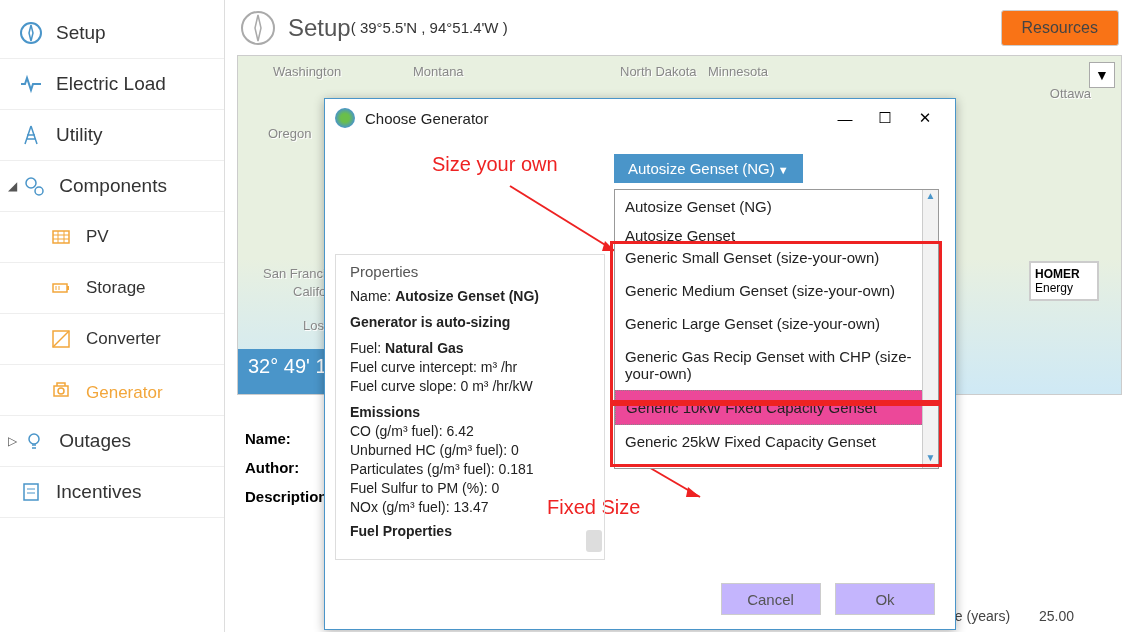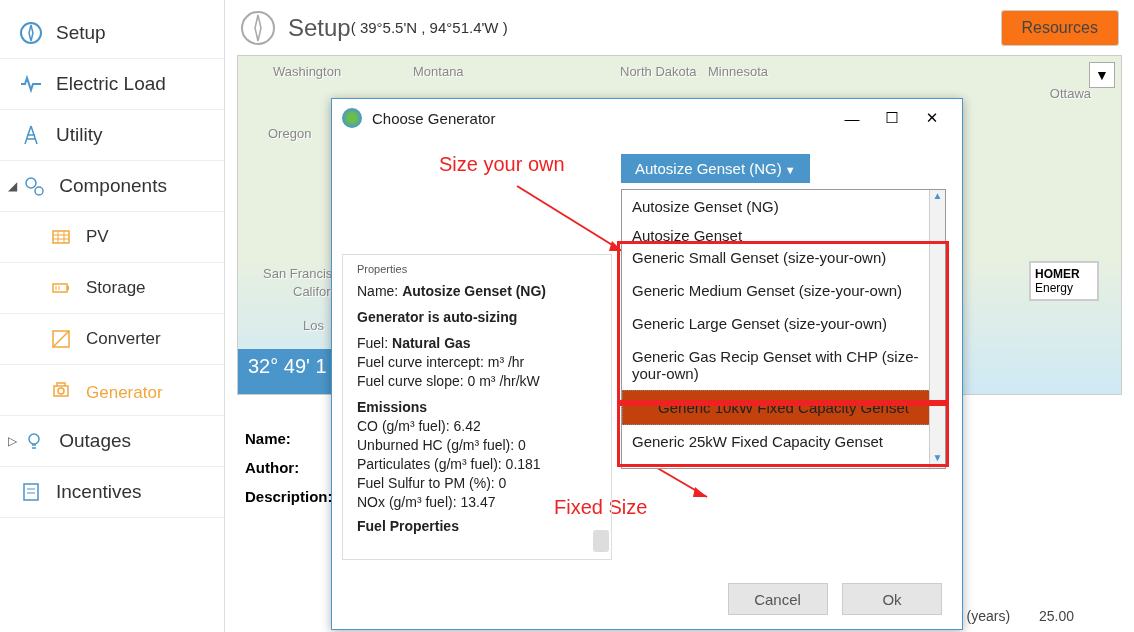--- a/index.html
+++ b/index.html
@@ -31,52 +31,52 @@
 
     .lower-form { position:absolute; top:430px; left:20px; right:20px; }
     .lower-form .row { margin-bottom: 12px; font-size: 15px; }
     .lower-form label { font-weight: bold; display:inline-block; width:92px; }
     .project { position:absolute; bottom:8px; right:60px; font-size:14px; color:#444; }
     .proj-val { display:inline-block; width:50px; text-align:right; margin-left:10px; }
 
     .homer-badge { position:absolute; top:261px; right:35px; width:70px; background:#fff; border:2px solid #ccc; padding:4px; font-size:12px; text-align:left; z-index:40; }
 
     
-    .dialog { position: absolute; left: 331px; top: 98px; width: 632px; height: 532px; background: #fff; border: 1px solid #4a95c9; box-shadow: 0 2px 10px rgba(0,0,0,.3); z-index: 50; }
+    .dialog { position: absolute; left: 324px; top: 98px; width: 632px; height: 532px; background: #fff; border: 1px solid #4a95c9; box-shadow: 0 2px 10px rgba(0,0,0,.3); z-index: 50; }
     .titlebar { display:flex; align-items:center; height:38px; padding:0 10px; }
     .titlebar .glyph { width:20px; height:20px; border-radius:50%; background:radial-gradient(circle,#6abf4b 30%,#4a95c9 70%); margin-right:10px; }
     .titlebar .ttl { flex:1; font-size:15px; color:#222; }
     .winbtn { width:40px; height:26px; display:flex; align-items:center; justify-content:center; font-size:15px; }
 
     
     .anno-szyo { position:absolute; left:107px; top:54px; color:#e22; font-size:20px; }
     .anno-fixed { position:absolute; left:222px; top:397px; color:#e22; font-size:20px; }
     .arrow1 { position:absolute; left:180px; top:82px; width:120px; height:80px; }
     .arrow2 { position:absolute; left:305px; top:358px; width:80px; height:50px; }
     .redbox1 { position:absolute; left:285px; top:142px; width:332px; height:162px; border:3px solid #e22; z-index:70; }
     .redbox2 { position:absolute; left:285px; top:304px; width:332px; height:64px; border:3px solid #e22; z-index:70; }
 
     .select-btn { position:absolute; left:289px; top:55px; background:#4a95c9; color:#fff; padding:6px 14px; font-size:15px; border:none; }
     .select-btn::after { content:" ▼"; font-size:11px; }
 
     .dropdown { position:absolute; left:289px; top:90px; width:325px; height:280px; border:1px solid #999; background:#fff; z-index:60; }
     .dd-item { padding:8px 10px; font-size:15px; color:#222; }
-    .dd-item.sel { background:#c2410c; border:1px dotted #888;text-align:center; }
+    .dd-item.sel { background:#ec4899; border:1px dotted #888; }
     .dd-scroll { position:absolute; right:0; top:0; width:16px; height:100%; background:#f2f2f2; border-left:1px solid #ccc; }
     .dd-scroll .up, .dd-scroll .down { height:16px; text-align:center; font-size:10px; color:#4a95c9; }
     .dd-scroll .down { position:absolute; bottom:0; width:100%; }
 
     .props { position:absolute; left:10px; top:155px; width:270px; height:306px; border:1px solid #ddd; padding:8px 14px; font-size:14px; color:#222; overflow:hidden; }
-    .props .hd { font-size:11px; color:#555; margin-bottom:8px; }
+    .props .hd { font-size:15px; color:#555; margin-bottom:8px; }
     .props .bold { font-weight:bold; }
     .props p { margin-bottom:3px; }
     .props .vscroll { position:absolute; right:2px; top:275px; width:16px; height:22px; background:#ddd; border-radius:3px; }
 
     .dialog-btns { position:absolute; bottom:14px; right:20px; }
-    .dbtn { width:100px; height:32px; background:#e5e5e5; border:1px solid #ccc; margin-left:10px; font-size:15px; color:#555; }
+    .dbtn { width:100px; height:32px; background:#c4b5fd; border:1px solid #ccc; margin-left:10px; font-size:15px; color:#555; }
   </style>
 </head>
 <body>
 
 <div class="sidebar">
   <div class="side-item">
     <span class="icon">
         <svg width="24" height="24">
           <circle cx="12" cy="12" r="10" fill="none" stroke="#4a95c9" stroke-width="2"></circle>
           <path d="M12 4 L14 12 L12 20 L10 12 Z" fill="none" stroke="#4a95c9" stroke-width="1.5"></path>

